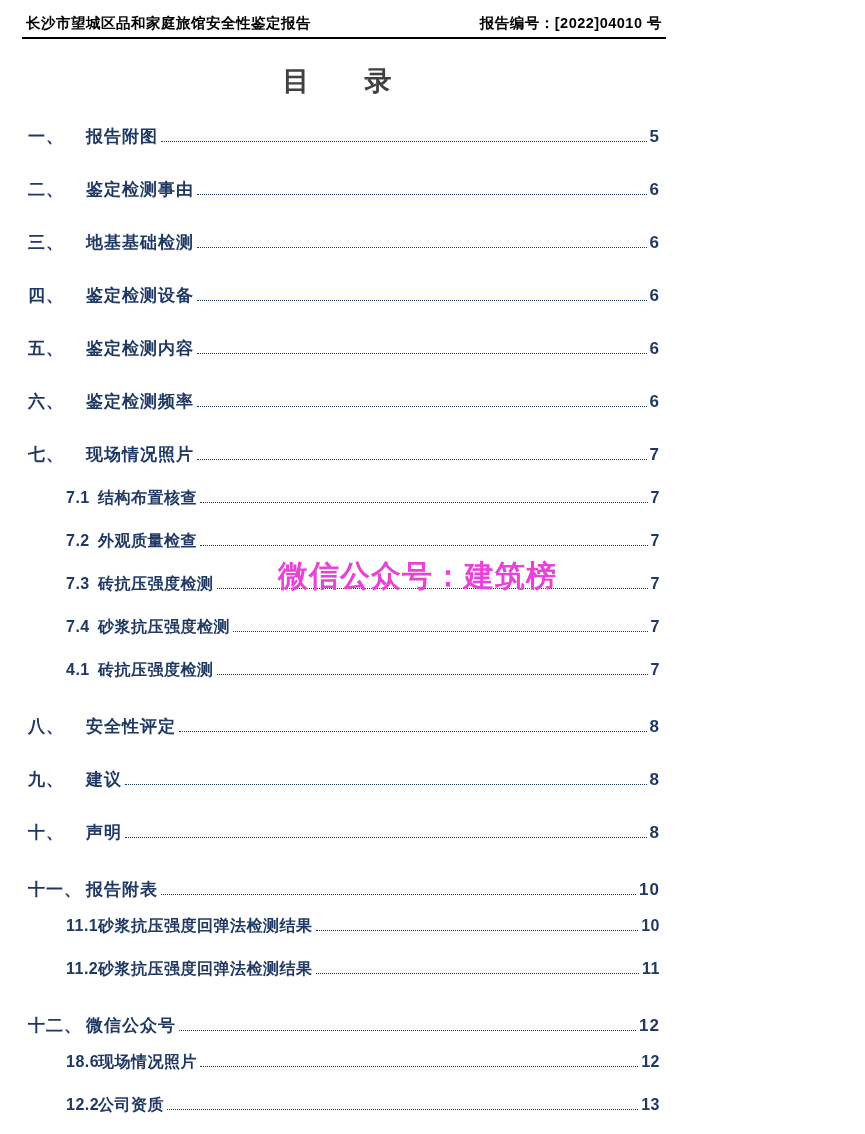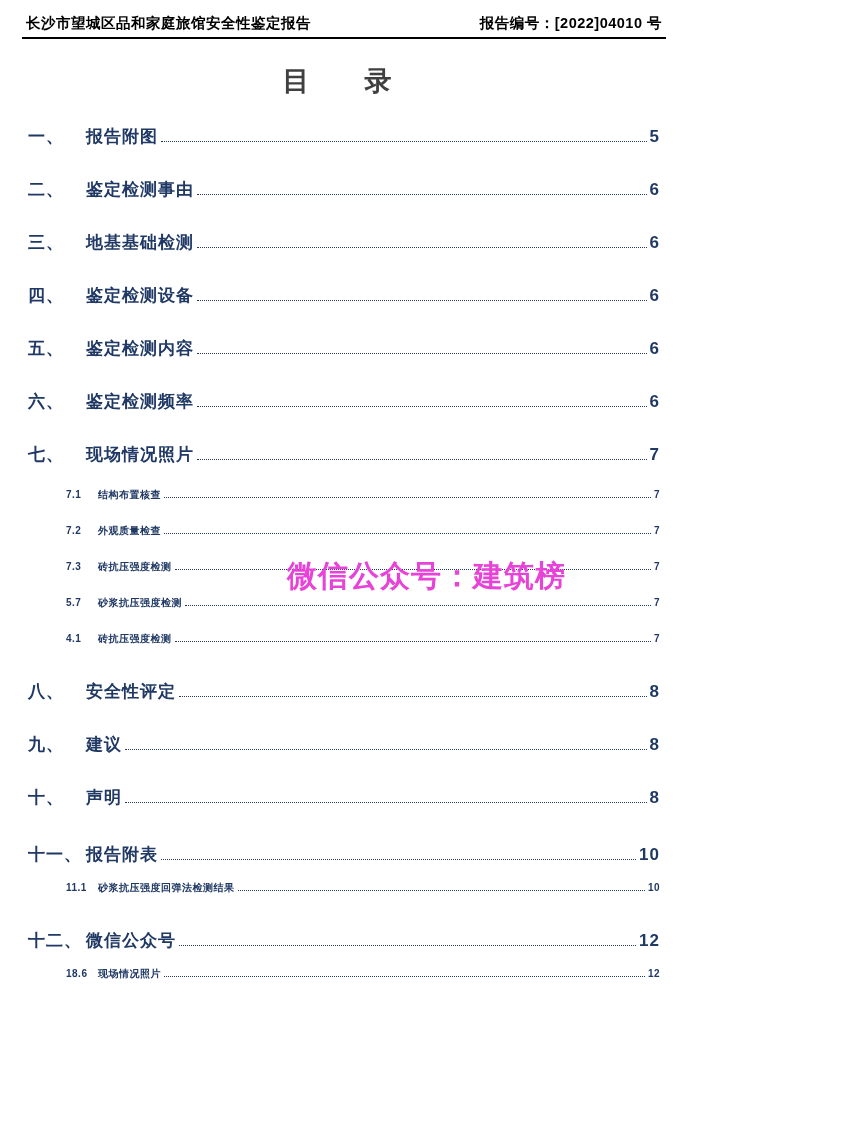--- a/index.html
+++ b/index.html
@@ -89,39 +89,39 @@
   .lvl1 .num {
     width: 58px;
     display: inline-block;
   }
   .lvl1:first-child {
     margin-top: 0;
   }
 
   
   .lvl2 {
-    font-size: 10px;
+    font-size: 16px;
     font-weight: bold;
     margin-top: 22px;
     margin-left: 38px;
     letter-spacing: 0.5px;
   }
   .lvl2 .num {
     width: 32px;
     display: inline-block;
   }
 
   
   .gap-lg { margin-top: 34px; }
   .gap-md { margin-top: 15px; }
 
   
   .watermark {
     position: absolute;
-    left: 287px;
+    left: 278px;
     top: 556px;
     font-size: 30px;
     font-weight: bold;
     color: #e743d8;
     letter-spacing: 1px;
     pointer-events: none;
     white-space: nowrap;
   }
 </style>
 </head>
@@ -204,21 +204,21 @@
     </div>
 
     <div class="toc-row lvl2">
       <span class="num">7.3</span>
       <span class="txt">砖抗压强度检测</span>
       <span class="dots"></span>
       <span class="pg">7</span>
     </div>
 
     <div class="toc-row lvl2">
-      <span class="num">5.7</span>
+      <span class="num">7.4</span>
       <span class="txt">砂浆抗压强度检测</span>
       <span class="dots"></span>
       <span class="pg">7</span>
     </div>
 
     <div class="toc-row lvl2">
       <span class="num">4.1</span>
       <span class="txt">砖抗压强度检测</span>
       <span class="dots"></span>
       <span class="pg">7</span>
@@ -252,33 +252,45 @@
       <span class="pg">10</span>
     </div>
 
     <div class="toc-row lvl2 gap-md">
       <span class="num">11.1</span>
       <span class="txt">砂浆抗压强度回弹法检测结果</span>
       <span class="dots"></span>
       <span class="pg">10</span>
     </div>
 
+    <div class="toc-row lvl2">
+      <span class="num">11.2</span>
+      <span class="txt">砂浆抗压强度回弹法检测结果</span>
+      <span class="dots"></span>
+      <span class="pg">11</span>
+    </div>
 
     <div class="toc-row lvl1 gap-lg">
       <span class="num">十二、</span>
       <span class="txt">微信公众号</span>
       <span class="dots"></span>
       <span class="pg">12</span>
     </div>
 
     <div class="toc-row lvl2 gap-md">
       <span class="num">18.6</span>
       <span class="txt">现场情况照片</span>
       <span class="dots"></span>
       <span class="pg">12</span>
     </div>
 
+    <div class="toc-row lvl2">
+      <span class="num">12.2</span>
+      <span class="txt">公司资质</span>
+      <span class="dots"></span>
+      <span class="pg">13</span>
+    </div>
 
   </div>
 
   <div class="watermark">微信公众号：建筑榜</div>
 
 </div>
 
 </body></html>

